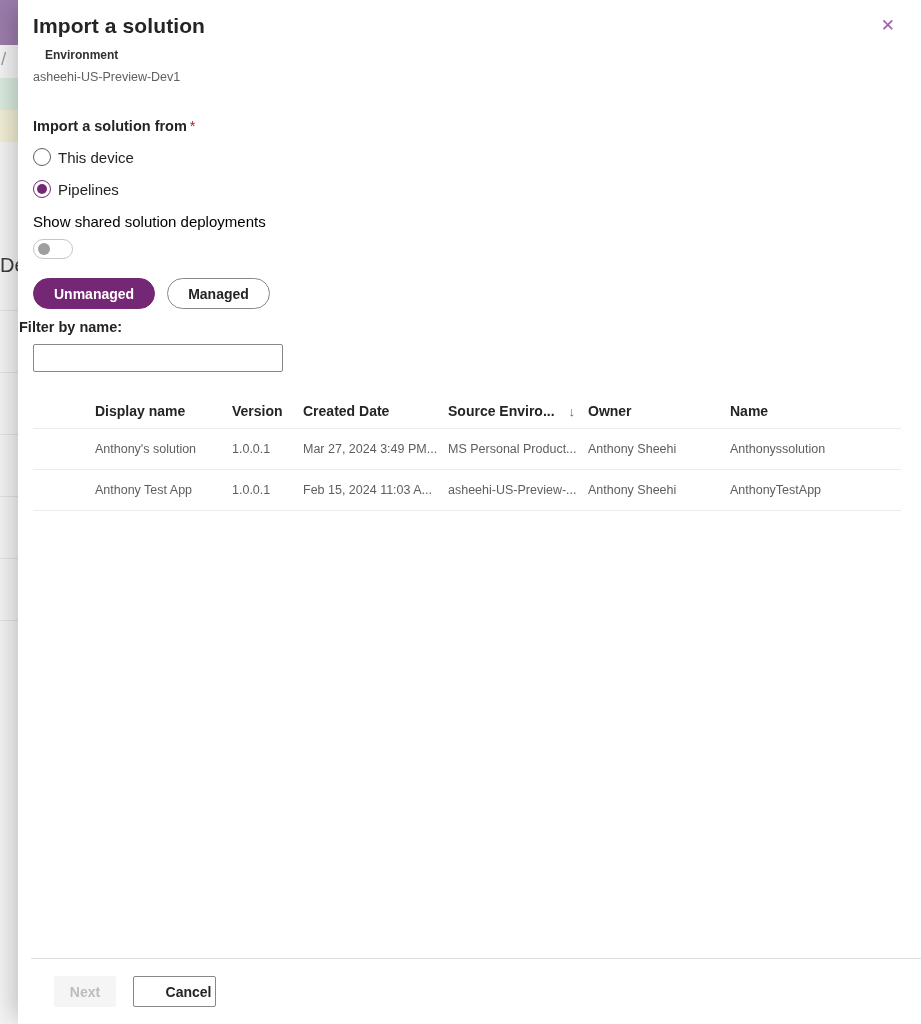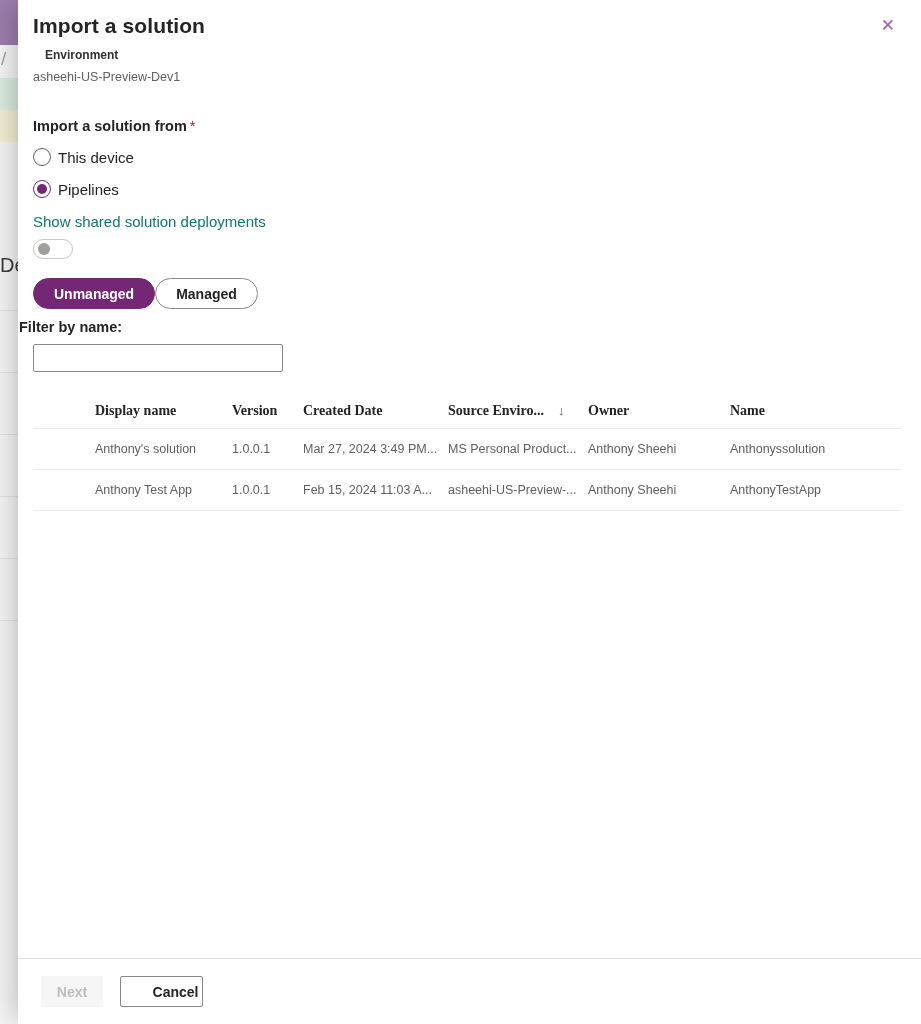--- a/index.html
+++ b/index.html
@@ -32,50 +32,50 @@
   .req { color:#a4262c; font-weight:normal; margin-left:3px; }
 
   .radio-row { display:flex; align-items:center; margin:14px 0 0 15px; }
   .radio-outer { width:18px; height:18px; border-radius:50%; background:#fff; border:1px solid #605e5c;
     display:flex; align-items:center; justify-content:center; flex:0 0 auto; }
   .radio-outer.selected { border-color:#742774; }
   .radio-dot { width:10px; height:10px; border-radius:50%; background:#742774; display:none; }
   .radio-outer.selected .radio-dot { display:block; }
   .radio-label { margin-left:7px; font-size:15px; color:#242424; }
 
-  .toggle-label { margin:15px 0 0 15px; font-size:15px; color:#0f766e; }
+  .toggle-label { margin:15px 0 0 15px; font-size:15px; color:#000000; }
   .toggle { margin:9px 0 0 15px; width:40px; height:20px; border:1px solid #c8c6c4; border-radius:10px;
     background:#fff; position:relative; }
   .toggle-knob { position:absolute; left:4px; top:3px; width:12px; height:12px; border-radius:50%;
     background:#a19f9d; }
 
-  .seg-row { display:flex; margin:19px 0 0 15px; }
+  .seg-row { display:flex; margin:19px 0 0 15px; gap:12px; }
   .pill { height:31px; border-radius:16px; font-size:14px; font-weight:bold; padding:0 20px;
     display:flex; align-items:center; justify-content:center; cursor:pointer;
     font-family:inherit; }
   .pill.on { background:#742774; color:#ffffff; border:1px solid #742774; }
   .pill.off { background:#ffffff; color:#242424; border:1px solid #8a8886; }
 
   .filter-label { margin:10px 0 0 1px; font-size:14.5px; font-weight:bold; color:#242424; }
   .filter-input { margin:9px 0 0 15px; width:250px; height:28px; border:1px solid #8a8886;
     border-radius:2px; font-size:14px; padding:0 8px; font-family:inherit; display:block; }
 
   
   .tbl { margin:22px 0 0 15px; width:868px; }
   .tbl-header, .tbl-row { display:grid;
     grid-template-columns:62px 137px 71px 145px 140px 142px 1fr; align-items:center; }
   .tbl-header { height:35px; border-bottom:1px solid #edebe9; }
   .th { font-size:14px; font-weight:bold; color:#242424; white-space:nowrap; overflow:hidden;
-    display:flex; align-items:center;font-family:Liberation Serif, serif; }
+    display:flex; align-items:center; }
   .sort-arrow { margin-left:14px; font-size:13px; color:#605e5c; font-weight:normal; }
   .tbl-row { height:41px; border-bottom:1px solid #edebe9; cursor:pointer; }
   .td { font-size:12.5px; color:#605e5c; white-space:nowrap; overflow:hidden; padding-right:10px; }
 
   
-  .footer { position:absolute; left:0; right:0; bottom:0; height:66px; border-top:1px solid #e1dfdd;
+  .footer { position:absolute; left:13px; right:0; bottom:0; height:66px; border-top:1px solid #e1dfdd;
     display:flex; align-items:center; padding-left:23px; gap:17px; background:#fff; }
   .btn { height:31px; font-size:14px; font-weight:bold; border-radius:2px; font-family:inherit;
     display:flex; align-items:center; justify-content:center; }
   .btn-next { width:62px; background:#f5f5f5; color:#bdbdbd; border:none; }
   .btn-cancel { width:83px; background:#ffffff; color:#242424; border:1px solid #8a8886; cursor:pointer;padding-left:28px; }
 </style>
 </head>
 <body>
 
 <div class="bg-strip">

